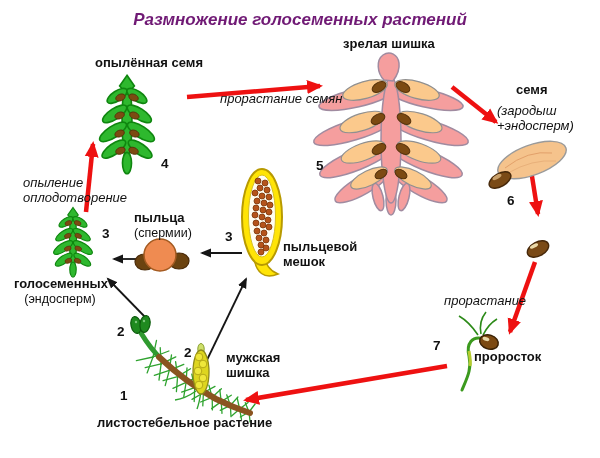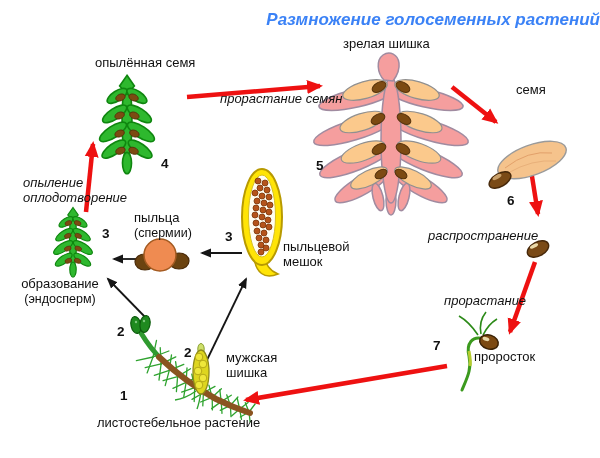--- a/index.html
+++ b/index.html
@@ -1,23 +1,23 @@
 <!DOCTYPE html>
 <html><head>
 <meta charset="utf-8">
 <style>
   *{margin:0;padding:0;box-sizing:border-box}
   html,body{background:#fff}
   body{font-family:"Liberation Sans",sans-serif;color:#111}
   .stage{position:relative;width:600px;height:458px;background:#fff;overflow:hidden}
   .stage svg{position:absolute;left:0;top:0}
-  .title{position:absolute;left:0;right:0;top:10px;text-align:right;
-         font-size:17px;font-weight:bold;font-style:italic;color:#3b82f6}
+  .title{position:absolute;left:0;right:0;top:10px;text-align:center;
+         font-size:17px;font-weight:bold;font-style:italic;color:#701a75}
   .lbl{position:absolute;font-size:13px;line-height:1.14;white-space:nowrap}
-  .b{font-weight:normal}
+  .b{font-weight:bold}
   .i{font-style:italic}
   .wrap{white-space:normal}
   .ctr{text-align:center}
   .note{font-size:12.5px;font-weight:normal;font-style:normal}
   .num{position:absolute;font-size:13.5px;font-weight:bold}
   
   .gc{fill:#2eb82e;stroke:#0f860f;stroke-width:2}
   .bs{fill:#7c4a12;stroke:#54300a;stroke-width:1}
   .pk{fill:#f59e9e;stroke:#a08ba0;stroke-width:1.5}
   .ow{fill:#fbc98c;stroke:#909090;stroke-width:1.2}
@@ -247,40 +247,40 @@
       <ellipse cx="179" cy="261" rx="10" ry="8" fill="#6b4310" stroke="#4a2a08" stroke-width="1.2"></ellipse>
       <circle cx="160" cy="255" r="16" fill="#ef8b51" stroke="#a35a20" stroke-width="1.5"></circle>
     </g>
   </svg>
 
   <div class="title">Размножение голосеменных растений</div>
 
   <div class="lbl b" style="left:95px;top:56px">опылённая семя</div>
   <div class="lbl b" style="left:343px;top:37px">зрелая шишка</div>
   <div class="lbl b" style="left:516px;top:83px">семя</div>
+  <div class="lbl i wrap" style="left:497px;top:104px;width:84px">(зародыш +эндосперм)</div>
   <div class="lbl b" style="left:474px;top:350px">проросток</div>
 
   <div class="lbl b wrap" style="left:283px;top:240px;width:76px">пыльцевой мешок</div>
 
   <div class="lbl" style="left:134px;top:211px">
     <div class="b">пыльца</div>
     <div class="note">(спермии)</div>
   </div>
 
   <div class="lbl wrap ctr" style="left:14px;top:277px;width:92px">
-    <div class="b">образование</div>
+    <div class="b">голосеменных</div>
     <div class="note">(эндосперм)</div>
   </div>
 
   <div class="lbl b wrap" style="left:226px;top:351px;width:74px">мужская шишка</div>
   <div class="lbl b" style="left:97px;top:416px">листостебельное растение</div>
 
   <div class="lbl i" style="left:220px;top:92px">прорастание семян</div>
   <div class="lbl i wrap" style="left:23px;top:176px;width:104px">опыление оплодотворение</div>
-  <div class="lbl i" style="left:428px;top:229px">распространение</div>
   <div class="lbl i" style="left:444px;top:294px">прорастание</div>
 
   <div class="num" style="left:120px;top:388px">1</div>
   <div class="num" style="left:117px;top:324px">2</div>
   <div class="num" style="left:184px;top:345px">2</div>
   <div class="num" style="left:102px;top:226px">3</div>
   <div class="num" style="left:225px;top:229px">3</div>
   <div class="num" style="left:161px;top:156px">4</div>
   <div class="num" style="left:316px;top:158px">5</div>
   <div class="num" style="left:507px;top:193px">6</div>

